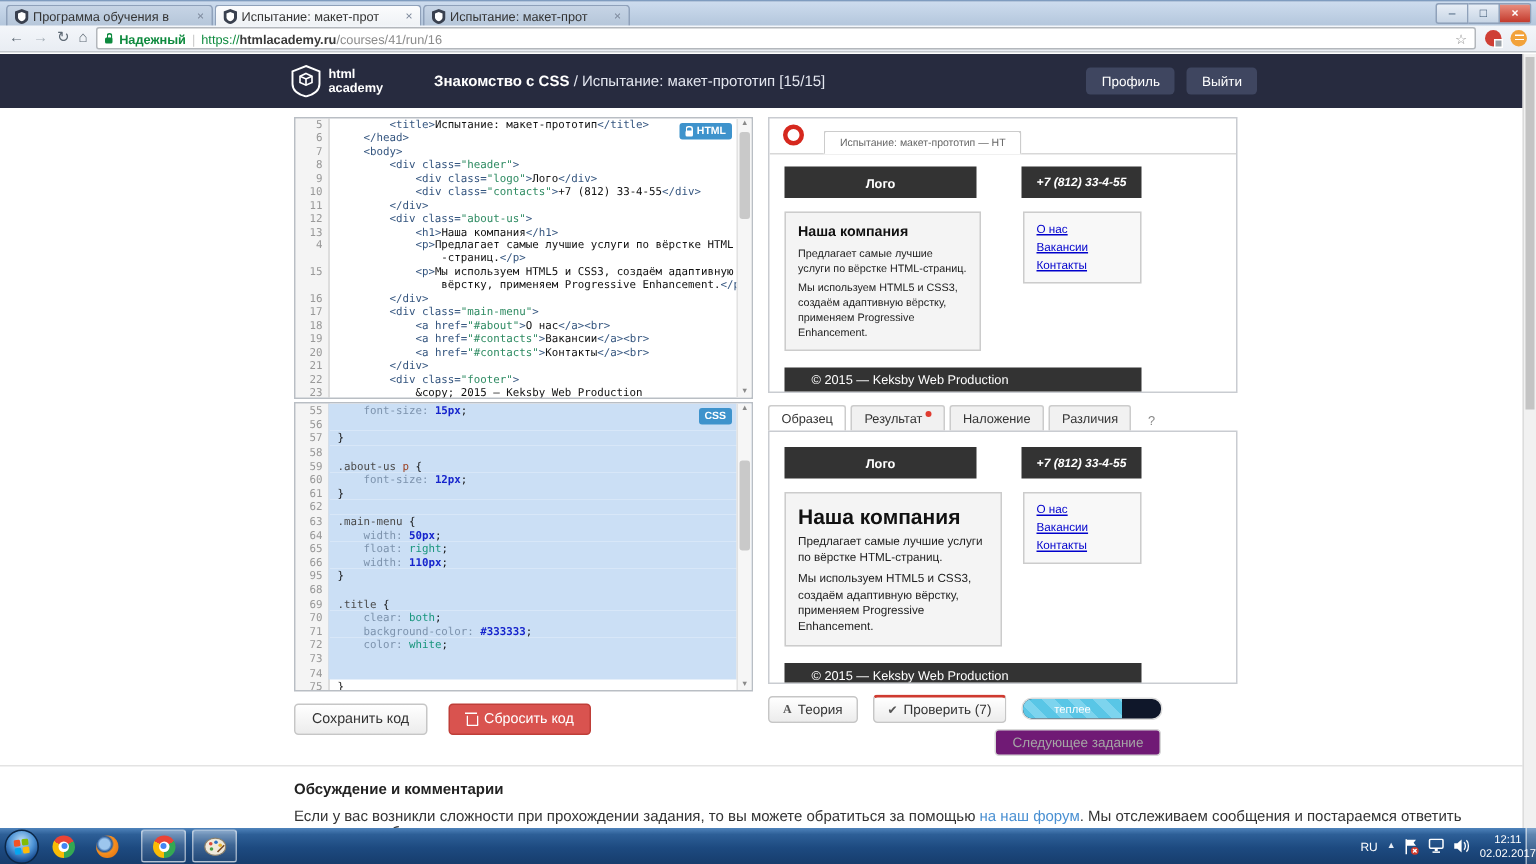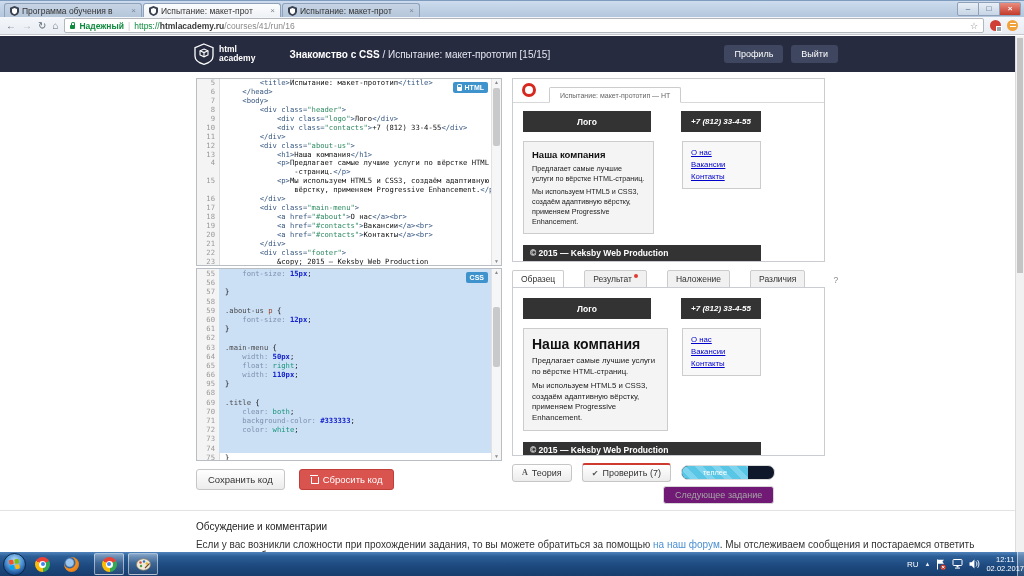--- a/index.html
+++ b/index.html
@@ -108,26 +108,26 @@
   .result .mk-about{width:131px;}
   .sample .mk-about{width:145px;}
   .mk-about .mh{font-weight:bold;color:#111;}
   .result .mk-about .mh{font-size:9.5px;}
   .sample .mk-about .mh{font-size:14px;}
   .mk-about p{margin:4px 0 0;color:#222;line-height:1.35;}
   .result .mk-about p{font-size:7.2px;}
   .sample .mk-about p{font-size:7.8px;}
   .mk-menu{border:1px solid #ccc;background:#f8f8f8;padding:5px 8px;width:79px;box-sizing:border-box;}
   .mlink{display:block;color:#0000cc;text-decoration:underline;font-size:7.8px;line-height:1.55;}
-  .mk-footer{margin-top:11px;height:17px;background:#333;color:#fff;font-size:8.5px;font-weight:bold;
-    line-height:17px;padding-left:7px;width:238px;box-sizing:border-box;}
+  .mk-footer{margin-top:11px;height:17px;background:#333;color:#fff;font-size:8.5px;font-weight:normal;
+    line-height:17px;padding-left:18px;width:238px;box-sizing:border-box;}
 
   .ptabs{position:absolute;left:512px;top:271px;height:17px;display:flex;align-items:flex-end;}
   .ptab{border:1px solid #ccc;background:#f1f1f1;font-size:8.5px;color:#333;padding:3px 8px;
-    margin-right:20px;border-radius:2px 2px 0 0;position:relative;box-sizing:border-box;}
+    margin-right:3px;border-radius:2px 2px 0 0;position:relative;box-sizing:border-box;}
   .ptab.active{background:#fff;border-bottom-color:#fff;}
   .ptab.help{border:none;background:none;color:#888;}
   .pdot{display:inline-block;width:4px;height:4px;background:#e03c31;border-radius:50%;
     margin-left:2px;vertical-align:top;}
   #preview-bottom{top:287px;height:169px;}
   #preview-bottom .mock-page{padding-top:10px;}
 
   .controls-row{position:absolute;left:512px;top:463px;display:flex;align-items:center;gap:10px;}
   .sbtn{border:1px solid #c6c6c6;background:linear-gradient(#fff,#ececec);border-radius:3px;
     font-size:9px;color:#333;padding:3px 9px;display:flex;align-items:center;gap:4px;}
@@ -137,21 +137,21 @@
     position:relative;overflow:hidden;}
   .progress .fill{position:absolute;left:0;top:0;bottom:0;width:72%;
     background:repeating-linear-gradient(45deg,#59c6e6 0 6px,#7dd4ee 6px 12px);}
   .progress .lbl{position:absolute;left:0;width:72%;text-align:center;font-size:7.5px;color:#fff;line-height:13px;}
   .btn-next{position:absolute;left:663px;top:486px;background:#701a75;border:1px solid #d7d7d7;
     color:#a5a5a5;font-size:9px;padding:3px 11px;border-radius:3px;}
 
   
   .divider{position:absolute;top:510px;left:0;right:8px;border-top:1px solid #e3e3e3;}
   .discussion{position:absolute;left:196px;top:521px;width:800px;}
-  .discussion .dh{font-size:10px;font-weight:normal;color:#222;}
+  .discussion .dh{font-size:10px;font-weight:bold;color:#222;}
   .discussion p{margin:7px 0 0;font-size:10px;color:#333;}
   .discussion a{color:#4a90d2;text-decoration:none;}
 
   
   .pagesb{position:absolute;right:0;top:36px;bottom:24px;width:8px;background:#f1f1f1;border-left:1px solid #dcdcdc;}
   .pagesb .thumb{position:absolute;left:1px;right:1px;top:2px;height:235px;background:#c4c4c4;}
 
   
   .taskbar{position:absolute;left:0;right:0;top:552px;height:24px;
     background:linear-gradient(#4f83bb 0%,#2d5f97 18%,#1d4a80 55%,#173d6d 100%);

